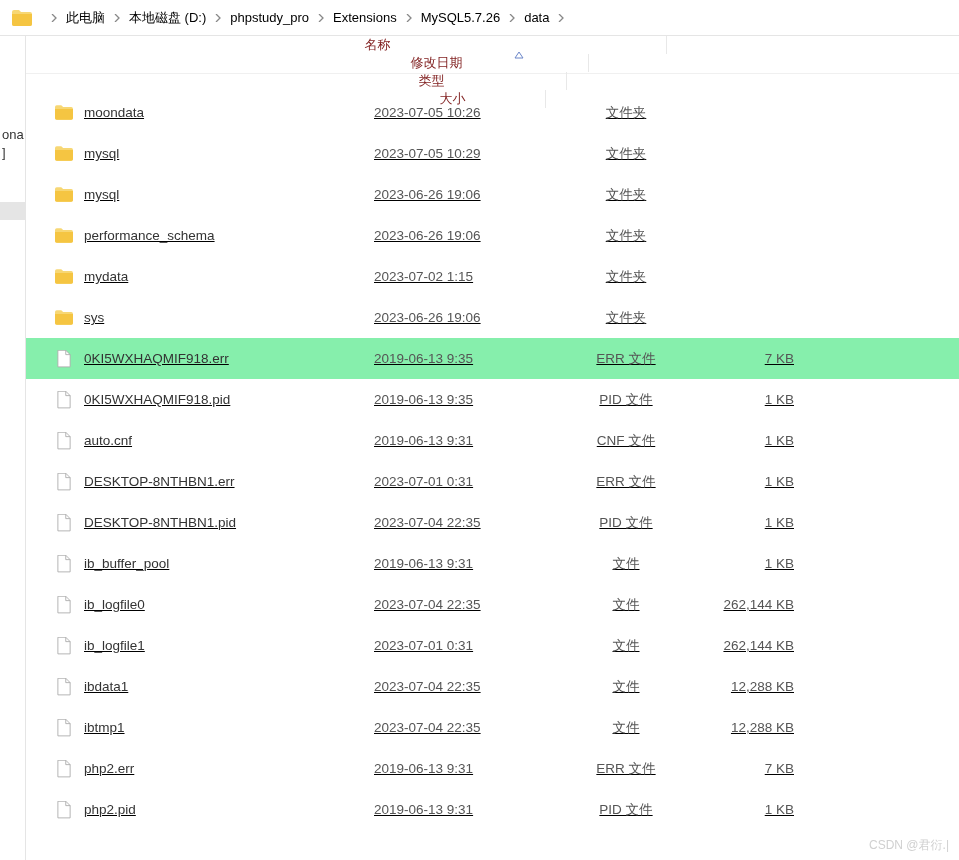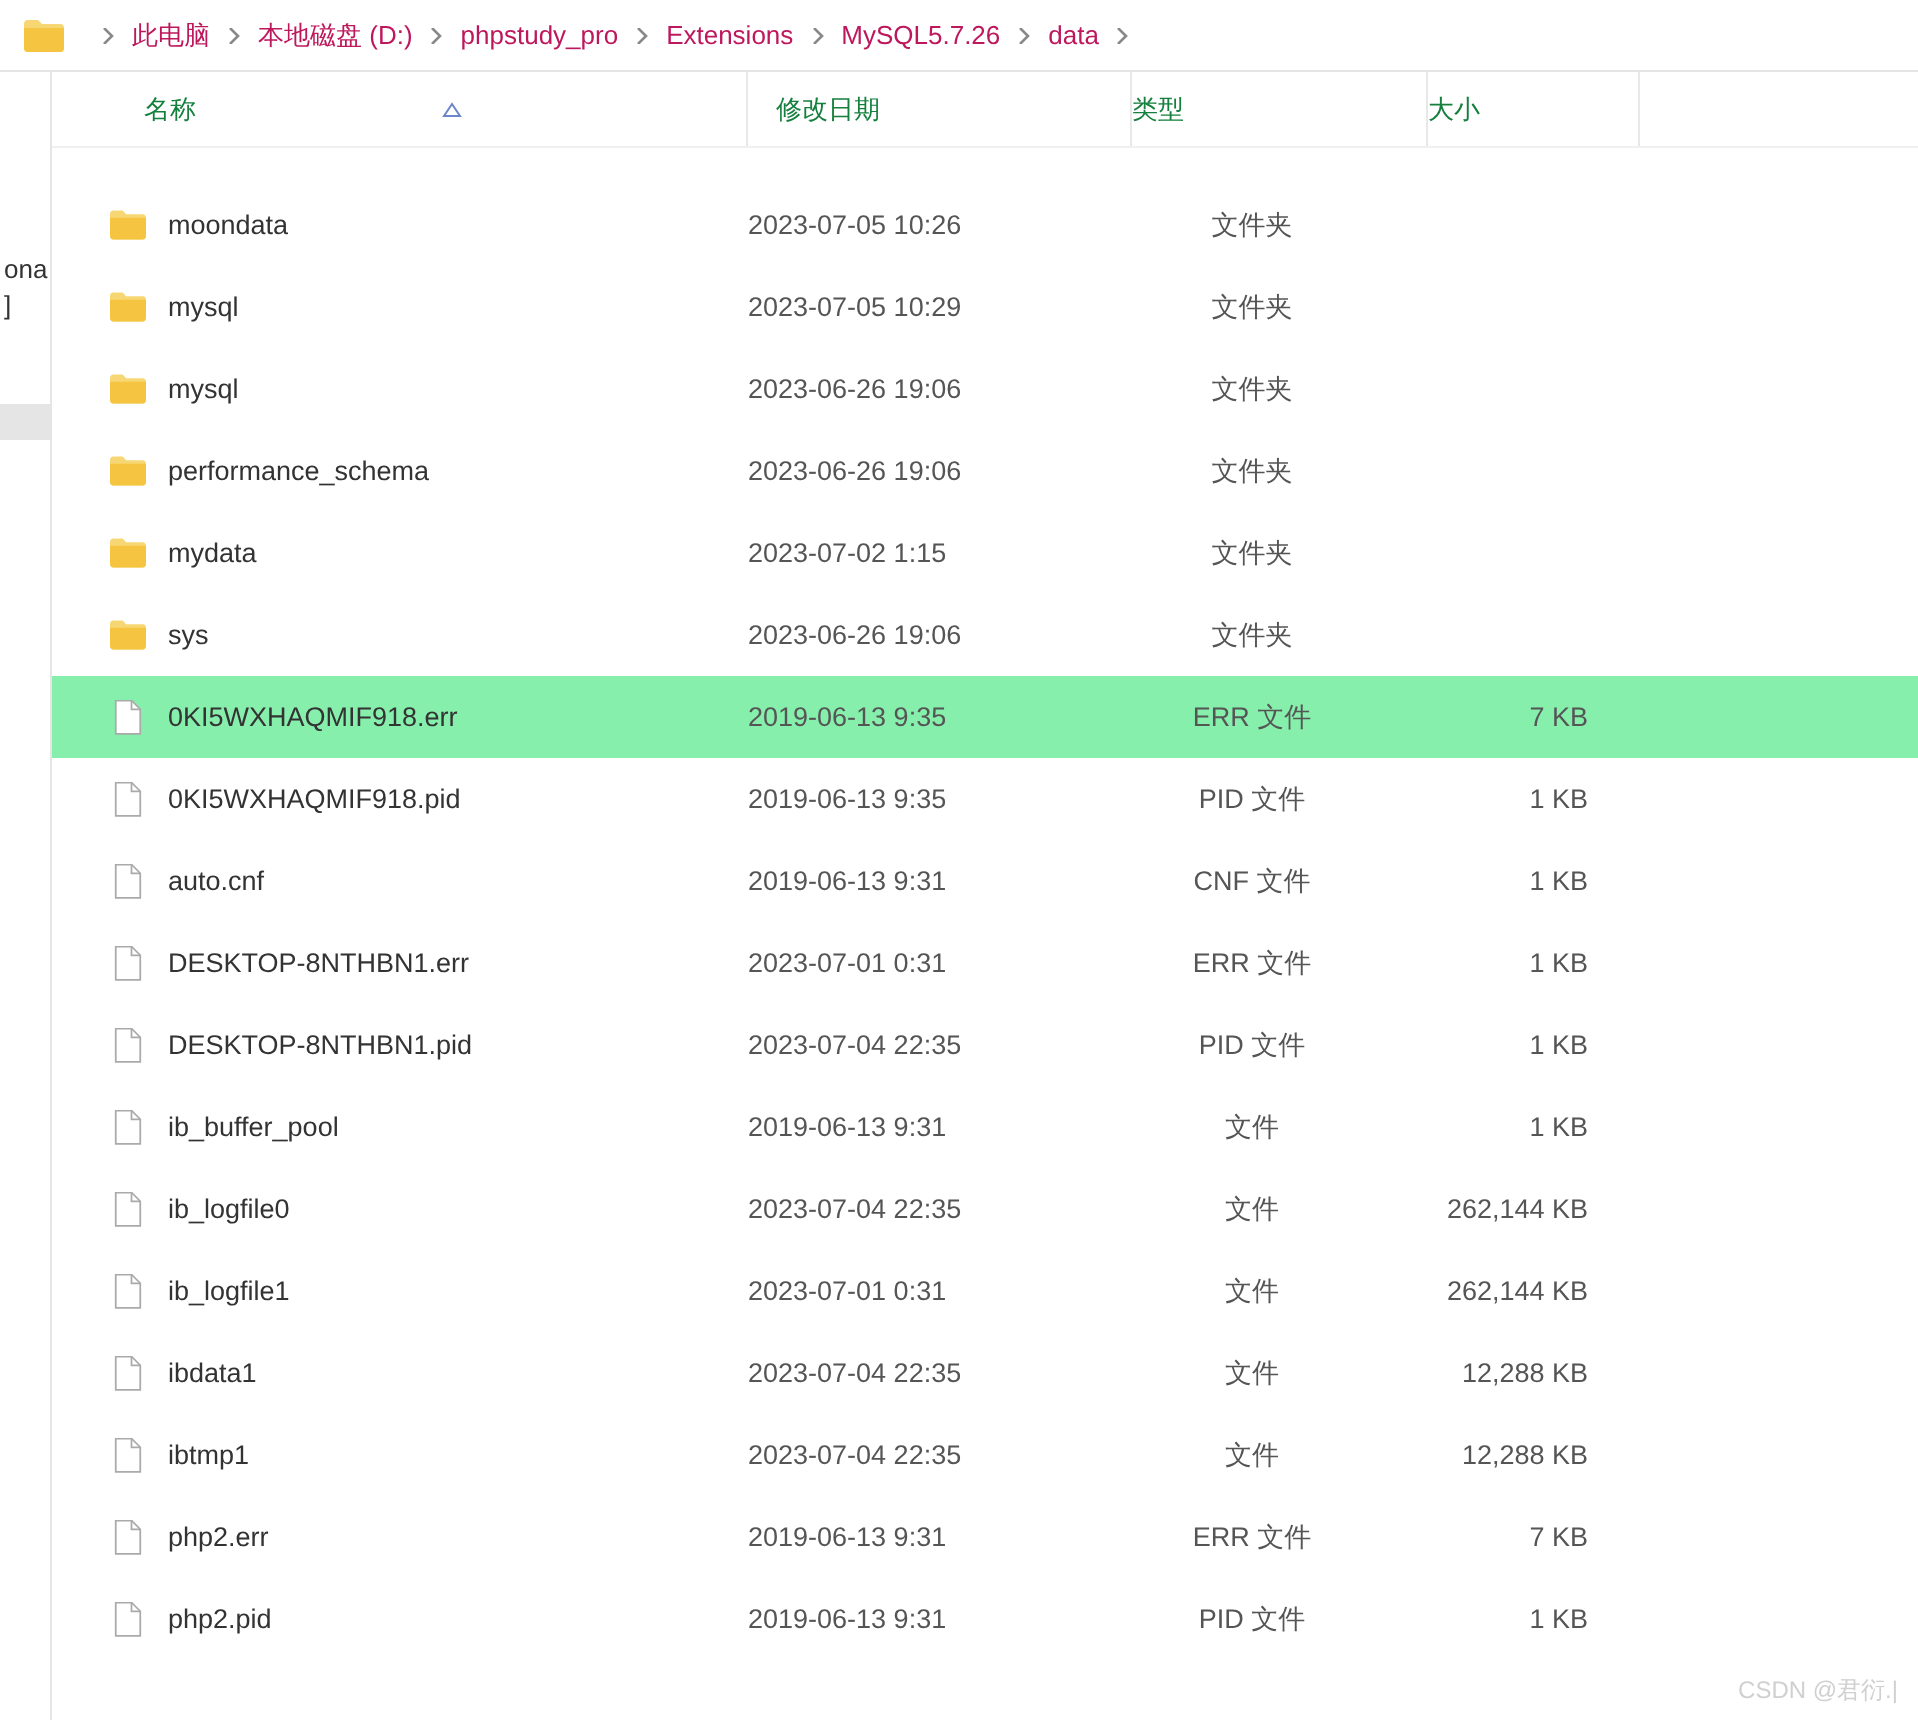--- a/index.html
+++ b/index.html
@@ -23,21 +23,21 @@
     .breadcrumb .folder-icon {
       width: 20px;
       height: 16px;
       margin-right: 10px;
       display: flex;
       align-items: center;
     }
     .breadcrumb-item {
       display: flex;
       align-items: center;
-      color: #be185d;
+      color: #000000;
       font-size: 13px;
       cursor: pointer;
       text-align: right;
     }
     .chevron {
       width: 8px;
       height: 8px;
       margin: 0 8px;
       color: #888;
       display: flex;
@@ -64,22 +64,23 @@
     }
     .content {
       flex: 1;
       position: relative;
     }
     .header-row {
       display: flex;
       align-items: center;
       height: 38px;
       border-bottom: 1px solid #f0f0f0;
-      color: #15803d;
+      color: #7f1d1d;
       font-size: 13px;
+      flex-direction: column;
     }
     .col-name { width: 348px; padding-left: 46px; position: relative; }
     .col-name .sort-arrow {
       position: absolute;
       left: 195px;
       top: 12px;
       width: 10px;
       height: 10px;
     }
     .col-date { width: 178px; margin-left: 14px; }
@@ -113,21 +114,21 @@
       margin-right: 10px;
       display: flex;
       align-items: center;
       justify-content: center;
       flex-shrink: 0;
     }
     .row .name { width: 290px; }
     .row .date { width: 178px; color: #555; }
     .row .type { width: 148px; color: #555; text-align: center; }
     .row .size { width: 106px; text-align: right; padding-right: 12px; color: #555; }
-    .files-container { padding-top: 18px; }
+    .files-container { padding-top: 18px; text-decoration: underline; }
 
     .watermark {
       position: absolute;
       bottom: 6px;
       right: 10px;
       font-size: 12px;
       color: #d0d0d0;
     }
   </style>
 </head>

